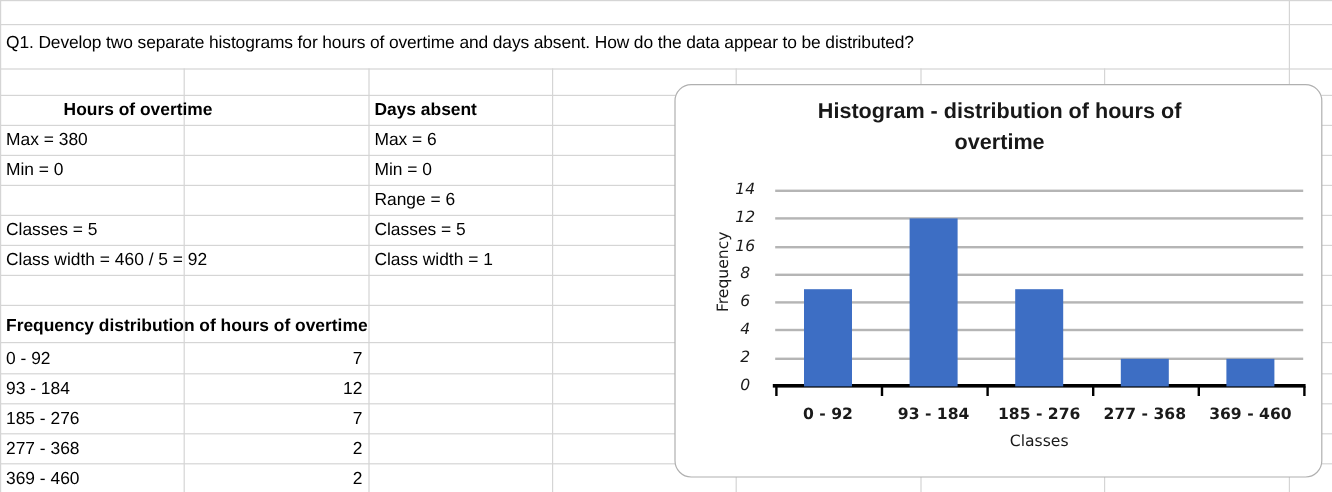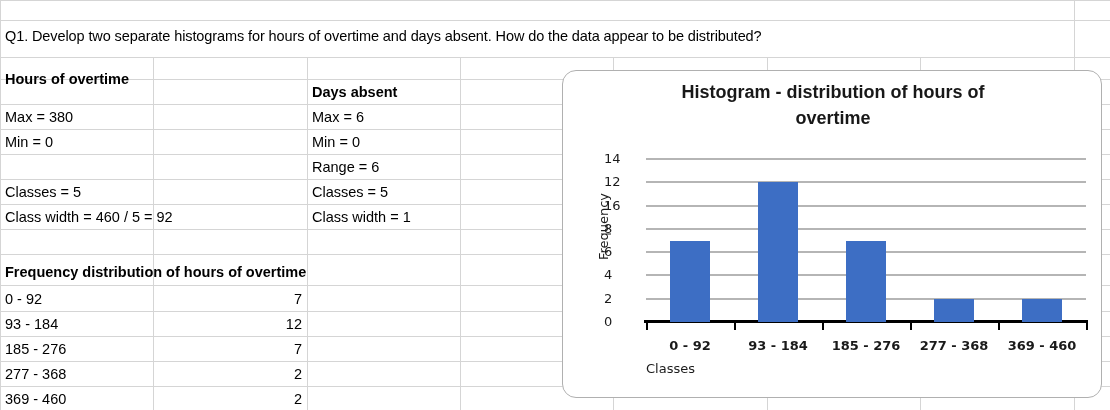--- a/index.html
+++ b/index.html
@@ -125,41 +125,43 @@
   .bar {
     position: absolute;
     bottom: 0;
     background: #3d6ec4;
   }
 
   
   .ylab {
     position: absolute;
     width: 34px;
-    text-align: left;
+    text-align: center;
     font-family: "DejaVu Sans", sans-serif;
     font-size: 13px;
     color: #1a1a1a;
     line-height: 13px;
+    font-style: italic;
   }
   
   .xlab {
     position: absolute;
     text-align: center;
     font-family: "DejaVu Sans", sans-serif;
     font-weight: bold;
     font-size: 13px;
     color: #1a1a1a;
     white-space: nowrap;
   }
   .axis-title-x {
     position: absolute;
     left: 83px;
     top: 290px;
     width: 440px;
+    text-align: center;
     font-family: "DejaVu Sans", sans-serif;
     font-size: 13px;
     color: #1a1a1a;
   }
   .axis-title-y {
     position: absolute;
     left: -20px;
     top: 148px;
     width: 120px;
     text-align: center;
@@ -199,21 +201,21 @@
     <div class="vline" style="left:307px;  top:57px; height:353px;"></div>
     <div class="vline" style="left:460px;  top:57px; height:353px;"></div>
     <div class="vline" style="left:613px;  top:57px; height:353px;"></div>
     <div class="vline" style="left:767px;  top:57px; height:353px;"></div>
     <div class="vline" style="left:920px;  top:57px; height:353px;"></div>
     <div class="vline" style="left:1074px; top:0px;  height:410px;"></div>
   </div>
 
   <div class="q-text">Q1. Develop two separate histograms for hours of overtime and days absent. How do the data appear to be distributed?</div>
 
-  <div class="cell left b" style="top:67px;">Hours of overtime</div>
+  <div class="cell left b" style="top:80px;margin-left:48px;">Hours of overtime</div>
   <div class="cell left" style="top:105px;">Max = 380</div>
   <div class="cell left" style="top:130px;">Min = 0</div>
   <div class="cell left" style="top:180px;">Classes = 5</div>
   <div class="cell left" style="top:205px;">Class width = 460 / 5 = 92</div>
 
   <div class="cell colC b" style="top:80px;">Days absent</div>
   <div class="cell colC" style="top:105px;">Max = 6</div>
   <div class="cell colC" style="top:130px;">Min = 0</div>
   <div class="cell colC" style="top:155px;">Range = 6</div>
   <div class="cell colC" style="top:180px;">Classes = 5</div>

